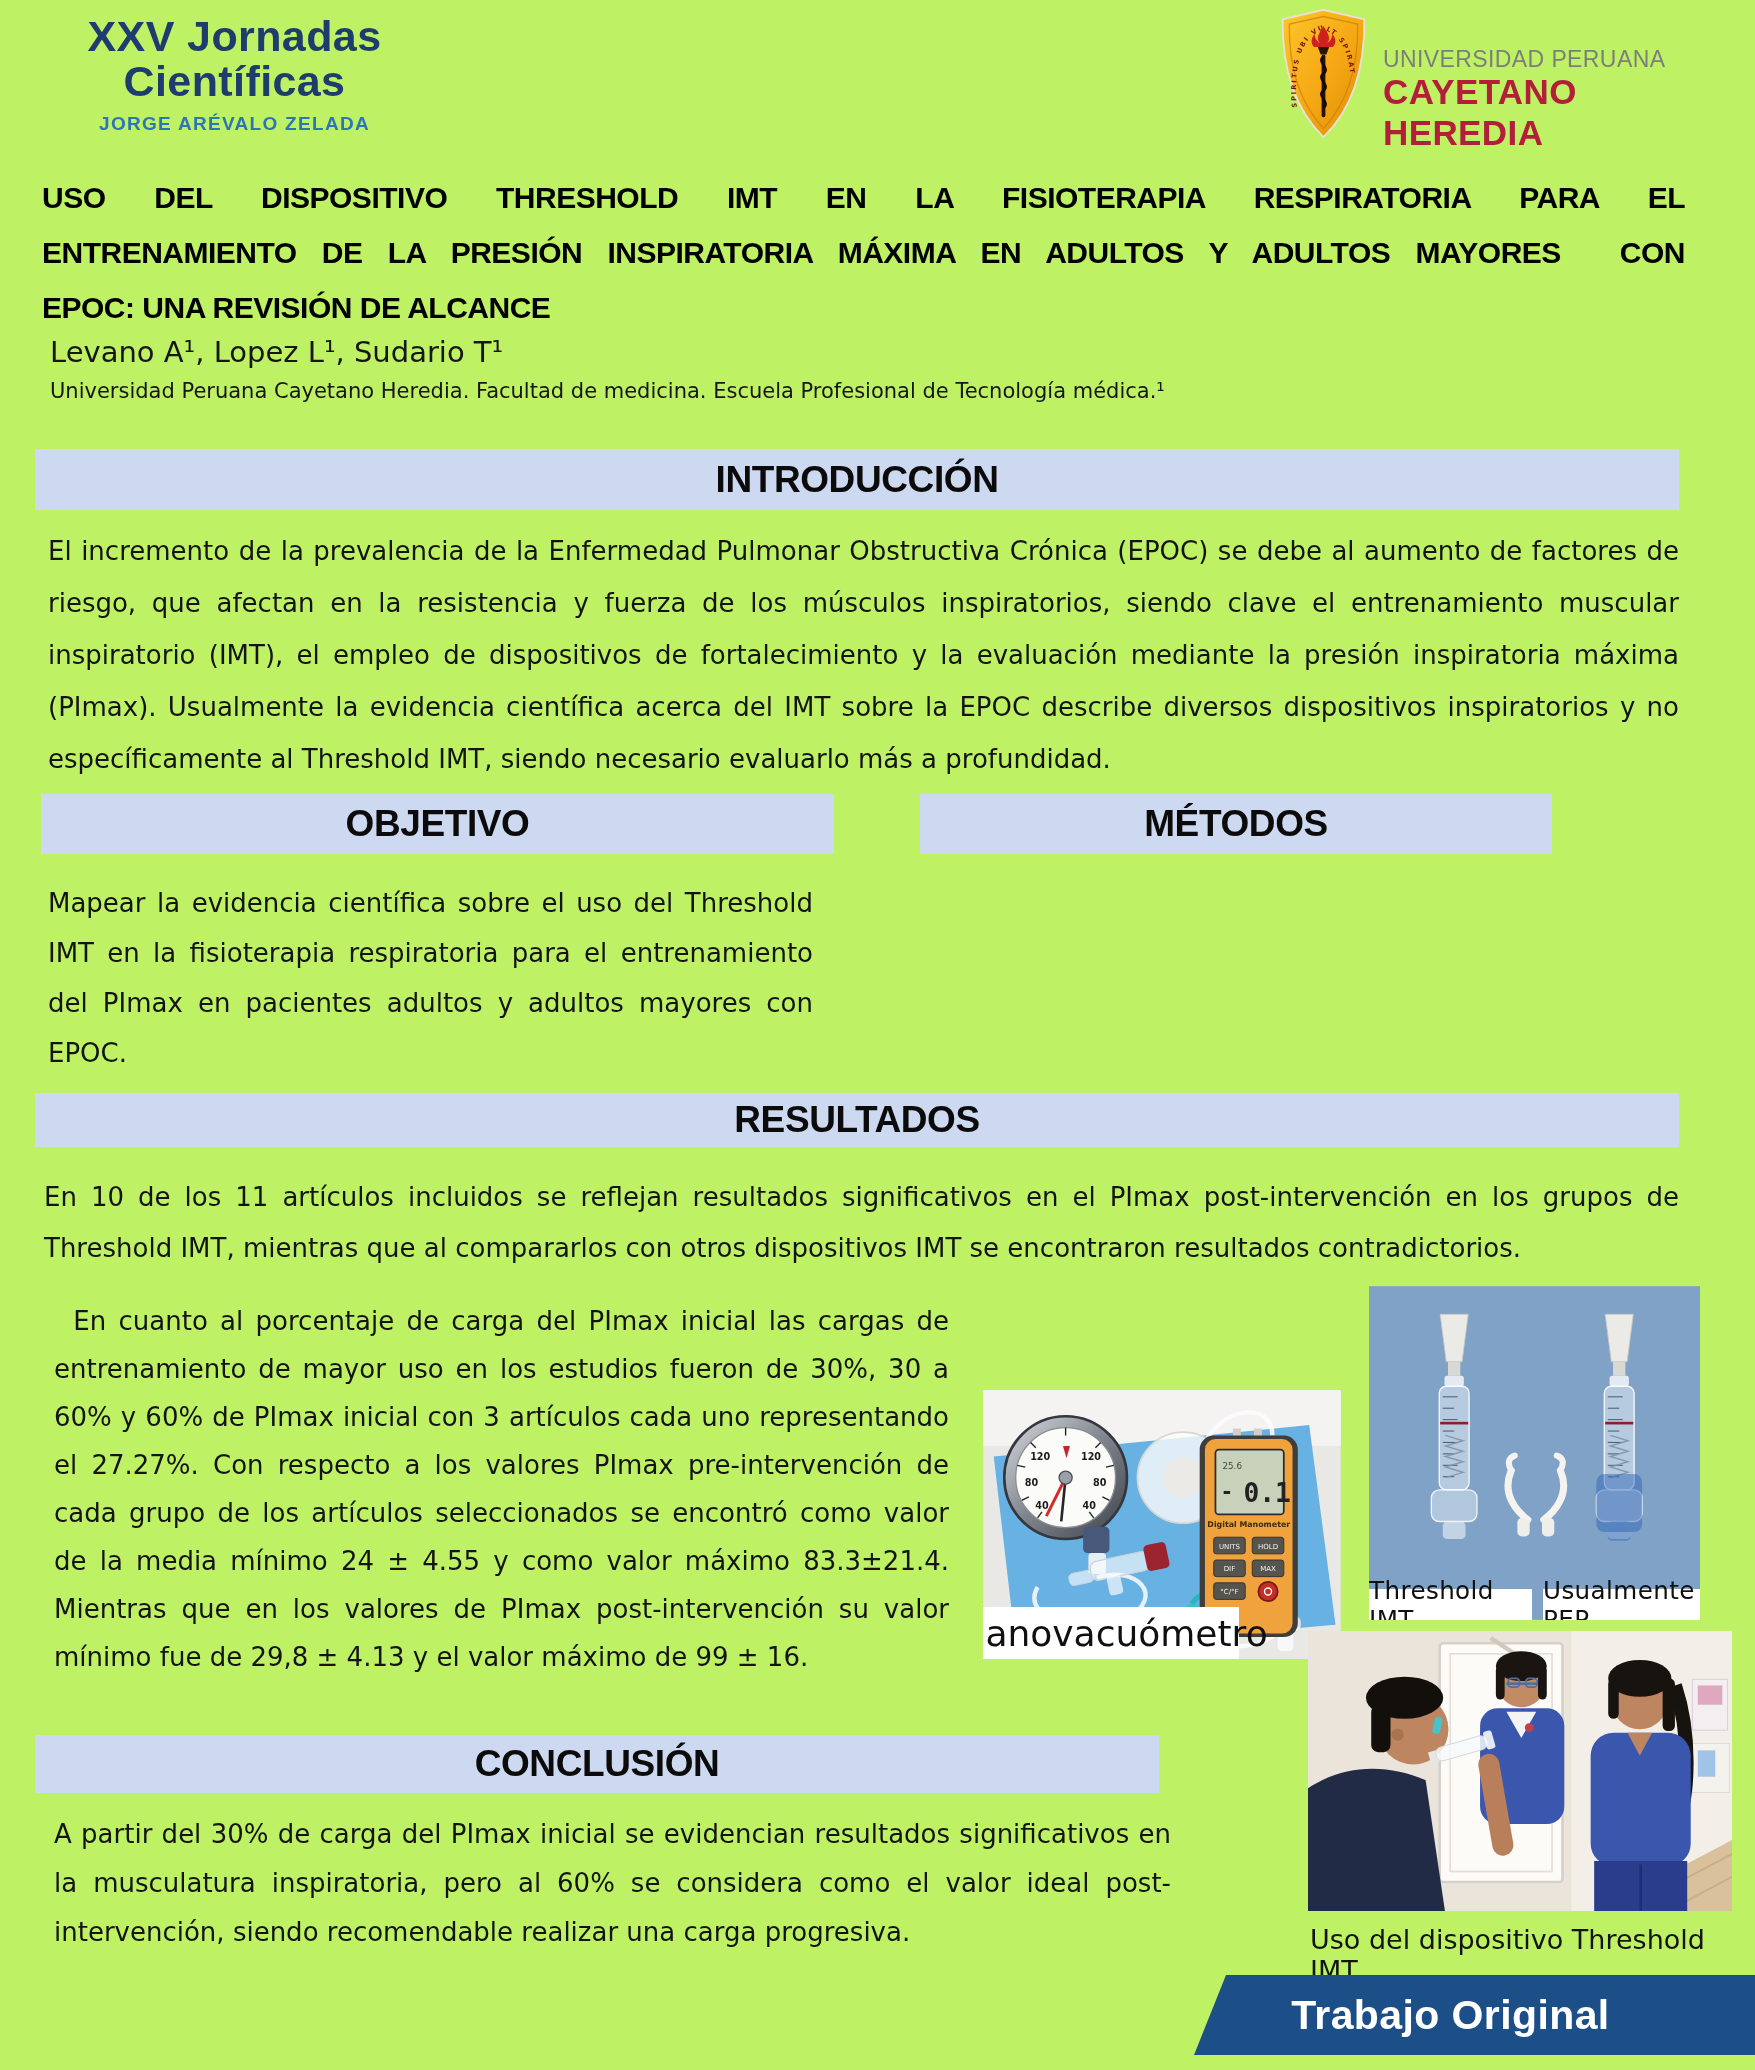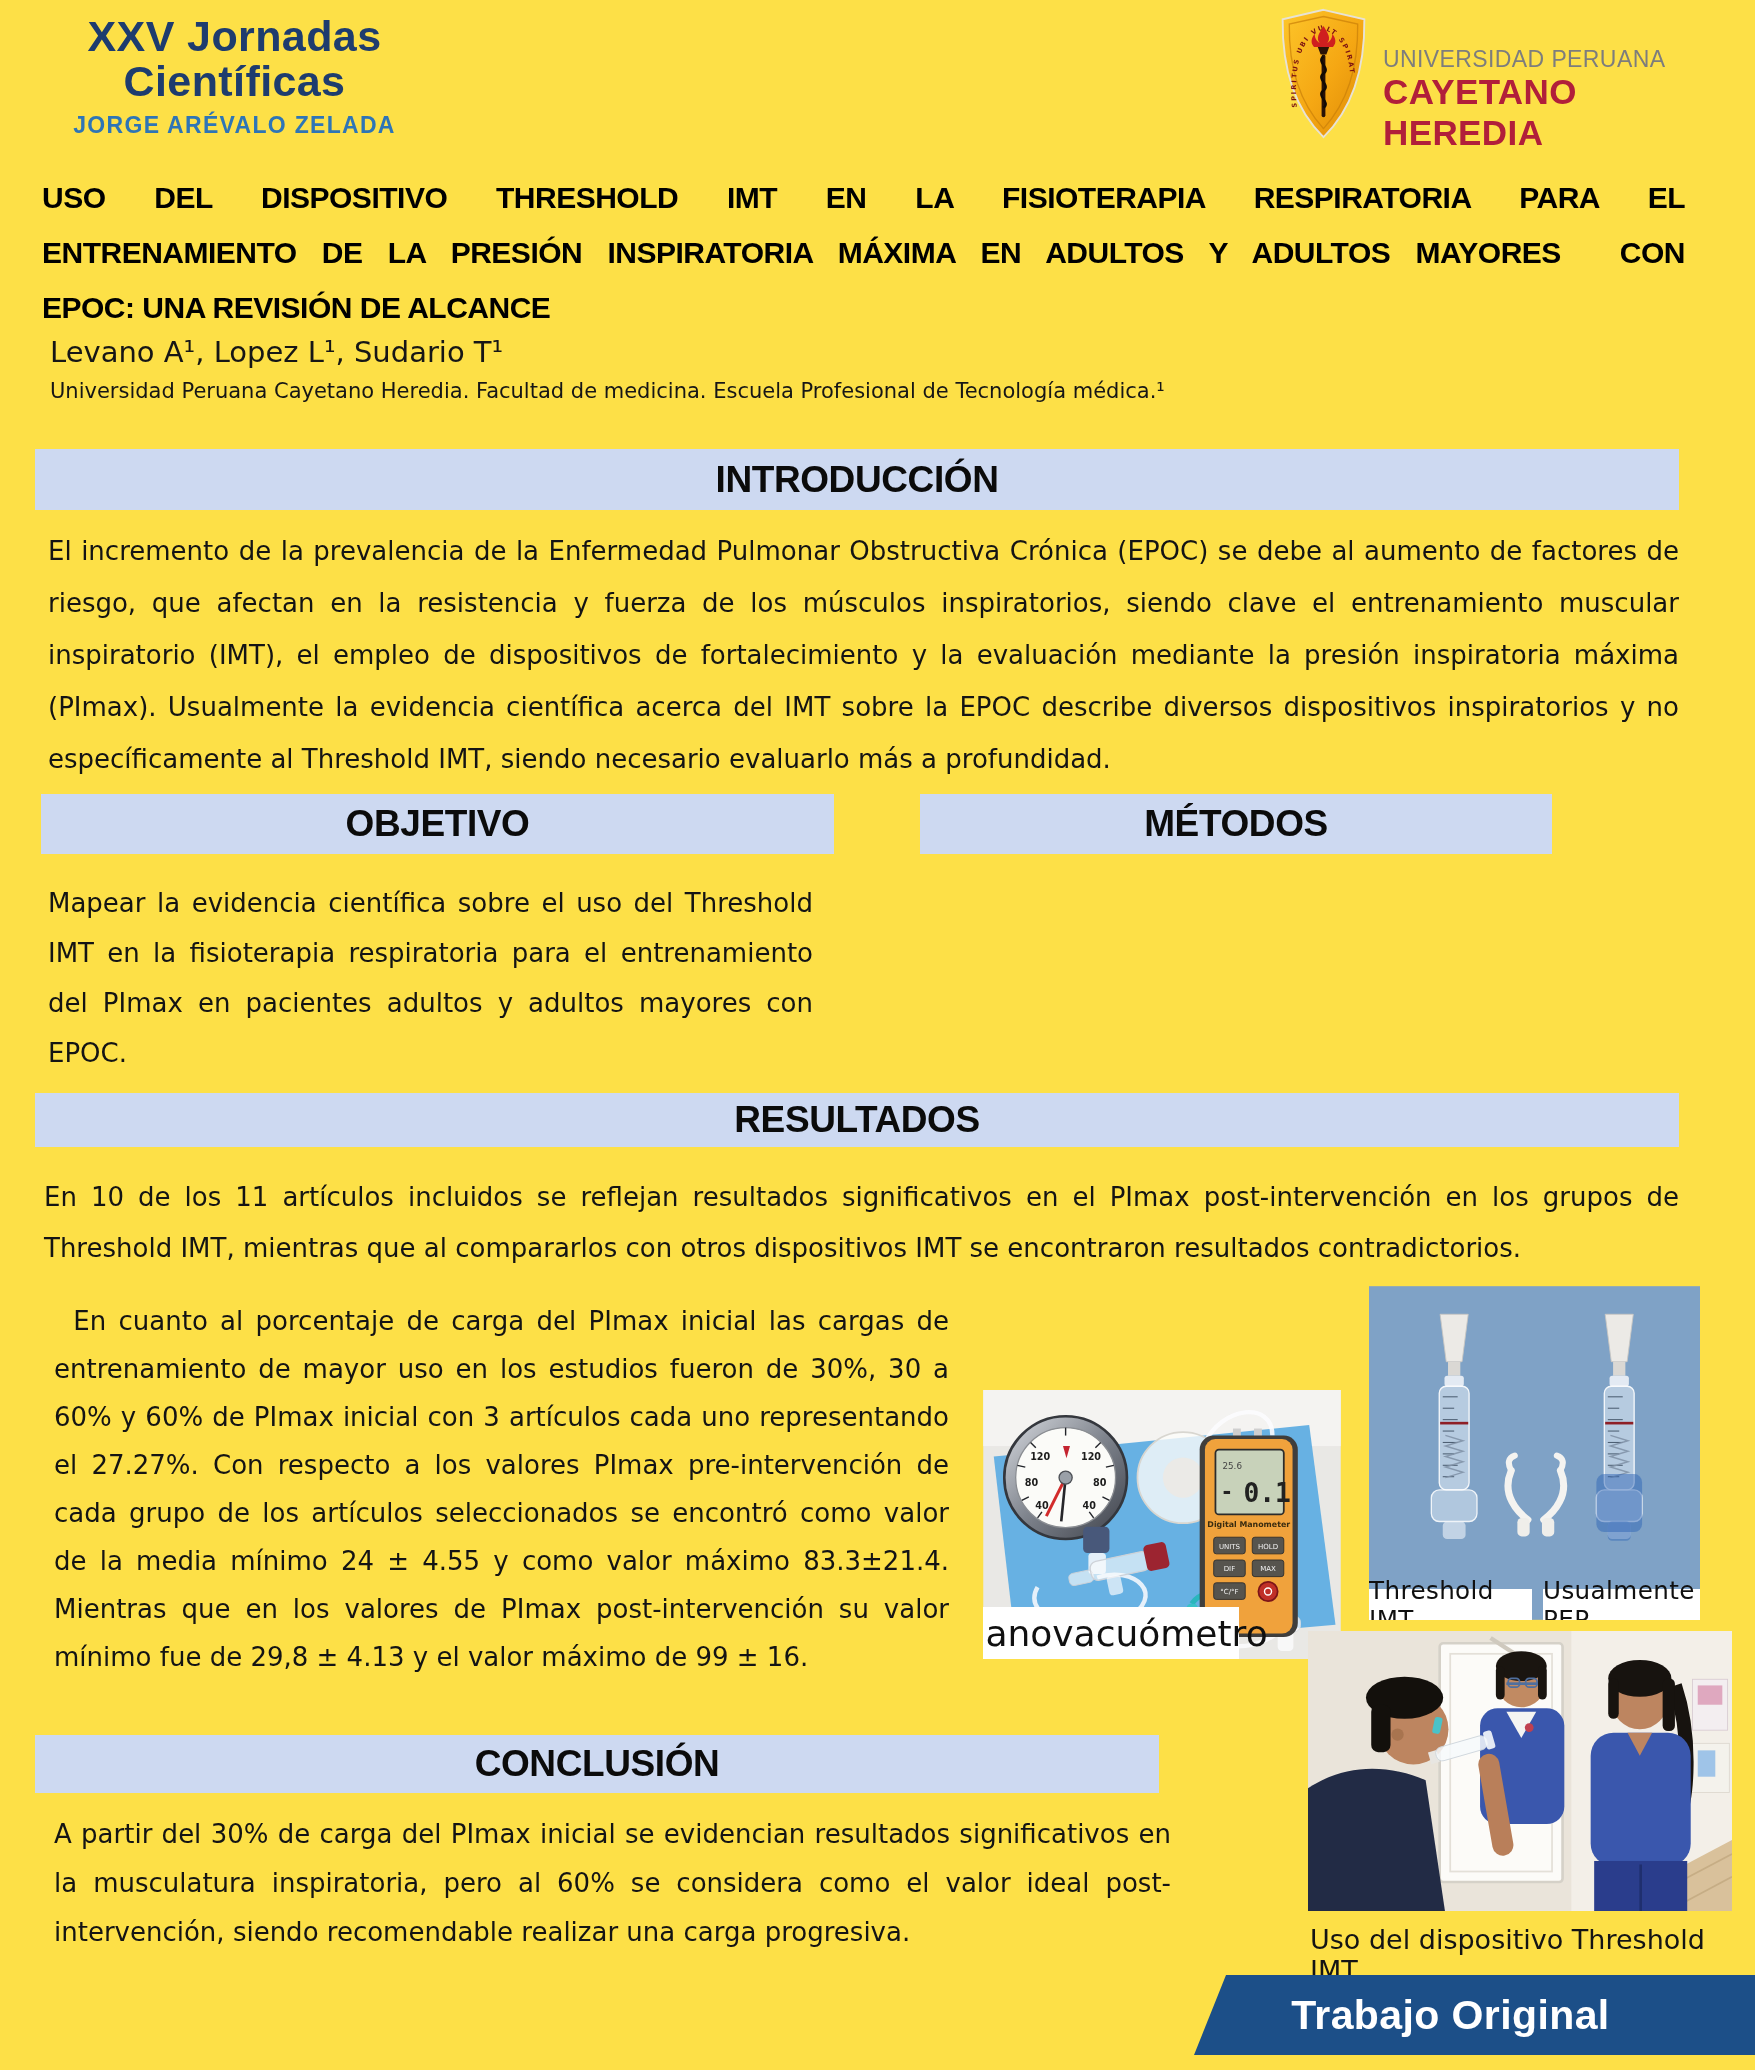--- a/index.html
+++ b/index.html
@@ -1,24 +1,24 @@
 <!DOCTYPE html>
 <html style="font-size:14px"><head>
 <meta charset="utf-8">
 <style>
   html,body{margin:0;padding:0;background:#fff;}
-  .page{position:relative;width:1756px;height:2071px;background:#fde047;
+  .page{position:relative;width:1756px;height:2071px;background:#bef264;
         font-family:"DejaVu Sans",sans-serif;overflow:hidden;color:#121212;}
   .abs{position:absolute;}
 
   
   .event-logo{text-align:center;line-height:1.04;font-weight:700;
               font-family:"Liberation Sans",sans-serif;color:#1e3c6e;}
   .event-logo .l1,.event-logo .l2{font-size:43px;letter-spacing:0.4px;}
-  .event-logo .sub{margin-top:10.5px;font-size:23px;color:#2e75b6;letter-spacing:1.3px;}
+  .event-logo .sub{margin-top:10.5px;font-size:19px;color:#2e75b6;letter-spacing:1.3px;}
   .uni-name{font-family:"Liberation Sans",sans-serif;line-height:1.15;}
   .uni-name .l1{font-size:23px;color:#7d7d7d;letter-spacing:0.4px;}
   .uni-name .l2{font-size:35px;font-weight:700;color:#b11f3a;letter-spacing:0.4px;}
 
   
   .jline{position:relative;height:55px;line-height:55px;overflow:hidden;
          font-family:"Liberation Sans",sans-serif;font-weight:700;font-size:30px;
          letter-spacing:-0.5px;color:#000;text-align:justify;}
   .jline::after{content:"";display:inline-block;width:100%;height:0;}
   .tline{height:55px;line-height:55px;font-family:"Liberation Sans",sans-serif;

